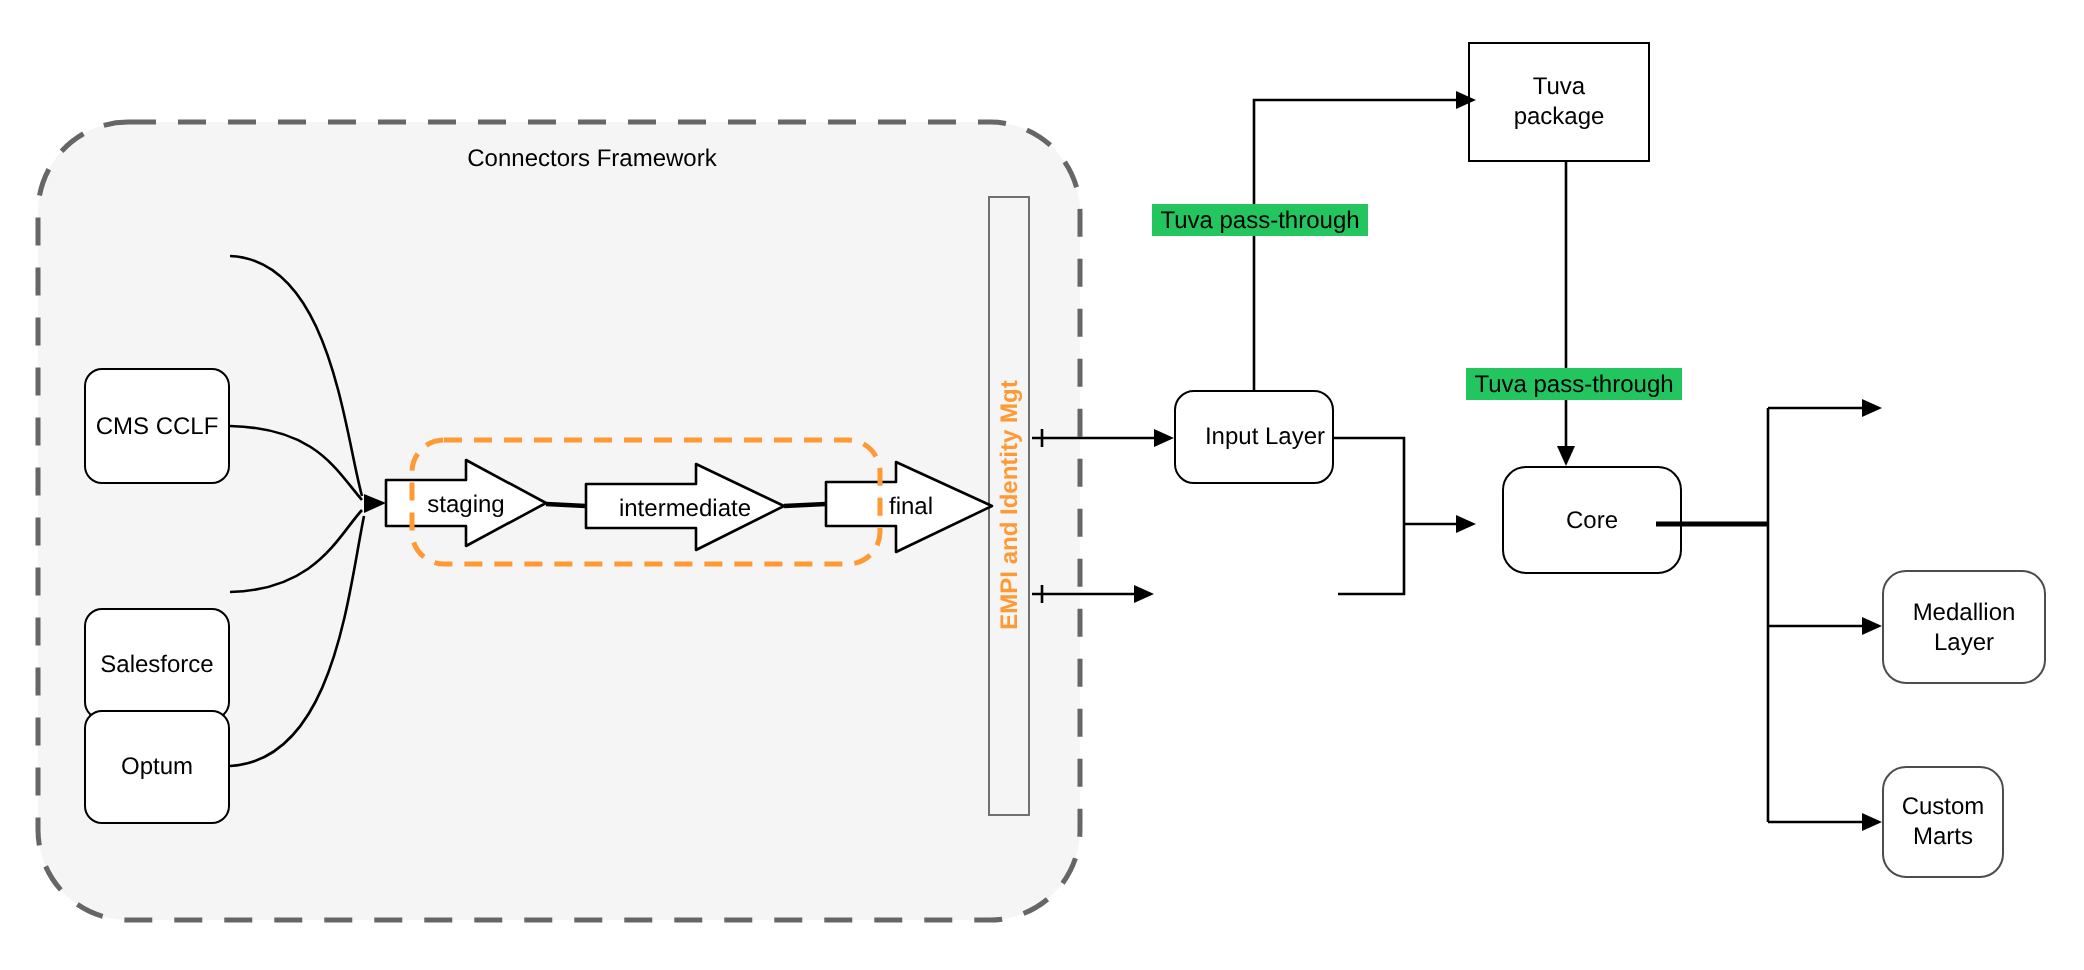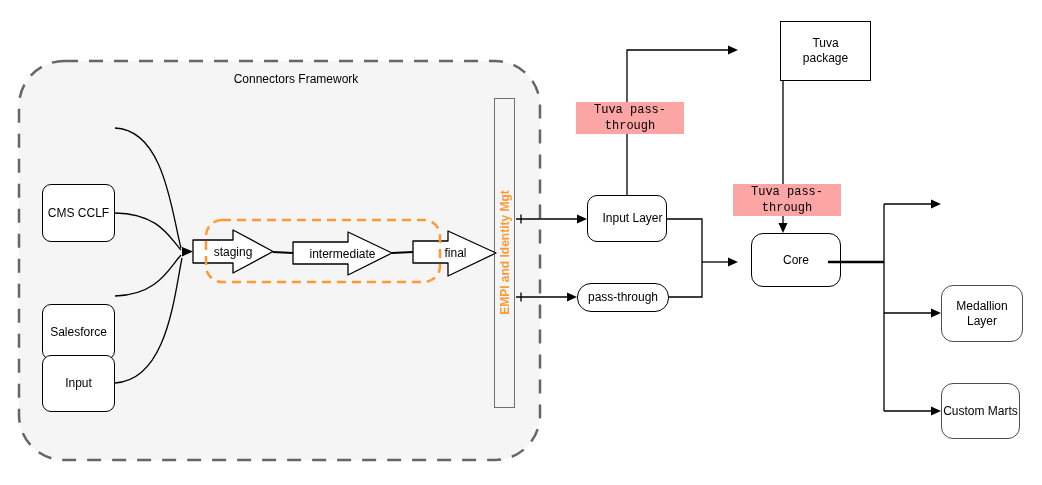--- a/index.html
+++ b/index.html
@@ -26,65 +26,62 @@
     border:1px solid #707070;background:transparent;box-sizing:border-box;
   }
   .empi-label{
     position:absolute;z-index:3;left:349px;top:242px;width:310px;height:21px;
     transform:rotate(-90deg);display:flex;align-items:center;justify-content:center;
     font-size:12px;font-weight:bold;color:#FF9933;
   }
   .float-label{
     position:absolute;z-index:3;font-size:12px;text-align:center;line-height:16px;
   }
-  .edge-label{background:#fca5a5;padding:0 2px;font-family:Liberation Mono, monospace;}
+  .edge-label{background:#22c55e;padding:0 2px;}
   .frame-title{position:absolute;z-index:3;left:166px;top:72px;width:260px;text-align:center;font-size:12px;}
 </style>
 </head>
 <body>
 
 <div class="canvas">
 
   <svg id="svg-under" width="1042" height="485" viewBox="0 0 1042 485">
     <rect x="19" y="61" width="521" height="399" rx="45" ry="45" fill="#F5F5F5" stroke="#666666" stroke-width="2.5" stroke-dasharray="14 11"></rect>
   </svg>
 
   <div class="frame-title">Connectors Framework</div>
 
   <div class="node" style="left:42px;top:184px;width:73px;height:58px;">
     <span class="lbl">CMS CCLF</span>
   </div>
   <div class="node" style="left:42px;top:268px;width:73px;height:56px;margin-top:36px;">
     <span class="lbl">Salesforce</span>
   </div>
   <div class="node" style="left:42px;top:355px;width:73px;height:57px;">
-    <span class="lbl">Input</span>
+    <span class="lbl">Optum</span>
   </div>
 
   <div class="empi-bar"></div>
   <div class="empi-label">EMPI and Identity Mgt</div>
 
   <div class="node" style="left:587px;top:195px;width:80px;height:47px;border-radius:10px;padding-left:11px;">
     <span class="lbl">Input Layer</span>
   </div>
-  <div class="node pill" style="left:577px;top:283px;width:92px;height:29px;">
-    <span class="lbl">pass-through</span>
-  </div>
-  <div class="node sharp" style="left:780px;top:21px;width:91px;height:60px;">
+  <div class="node sharp" style="left:734px;top:21px;width:91px;height:60px;">
     <span class="lbl">Tuva
 package</span>
   </div>
   <div class="node core" style="left:738px;top:233px;width:90px;height:54px;margin-left:13px;">
     <span class="lbl">Core</span>
   </div>
   <div class="node marts" style="left:941px;top:285px;width:82px;height:57px;">
     <span class="lbl">Medallion
 Layer</span>
   </div>
-  <div class="node marts" style="left:941px;top:383px;width:79px;height:56px;">
+  <div class="node marts" style="left:941px;top:383px;width:61px;height:56px;">
     <span class="lbl">Custom Marts</span>
   </div>
 
   <svg id="svg-over" width="1042" height="485" viewBox="0 0 1042 485">
     <g fill="none" stroke="#000" stroke-width="1.3">
 
       <path d="M115,128 C165,130 172,215 181,248"></path>
       <path d="M115,213 C158,214 168,235 181,250"></path>
       <path d="M115,296 C158,295 169,268 181,255"></path>
       <path d="M115,383 C167,380 174,297 182,258"></path>

